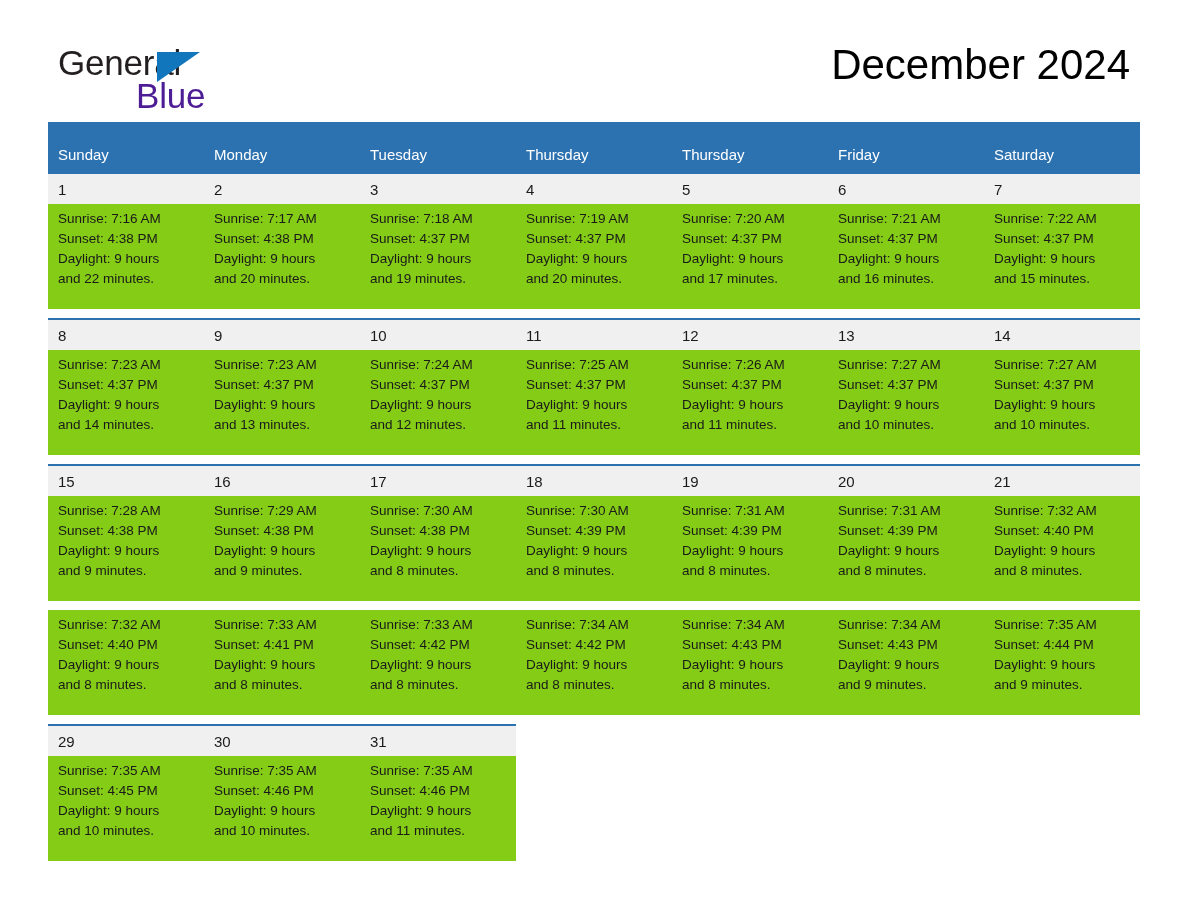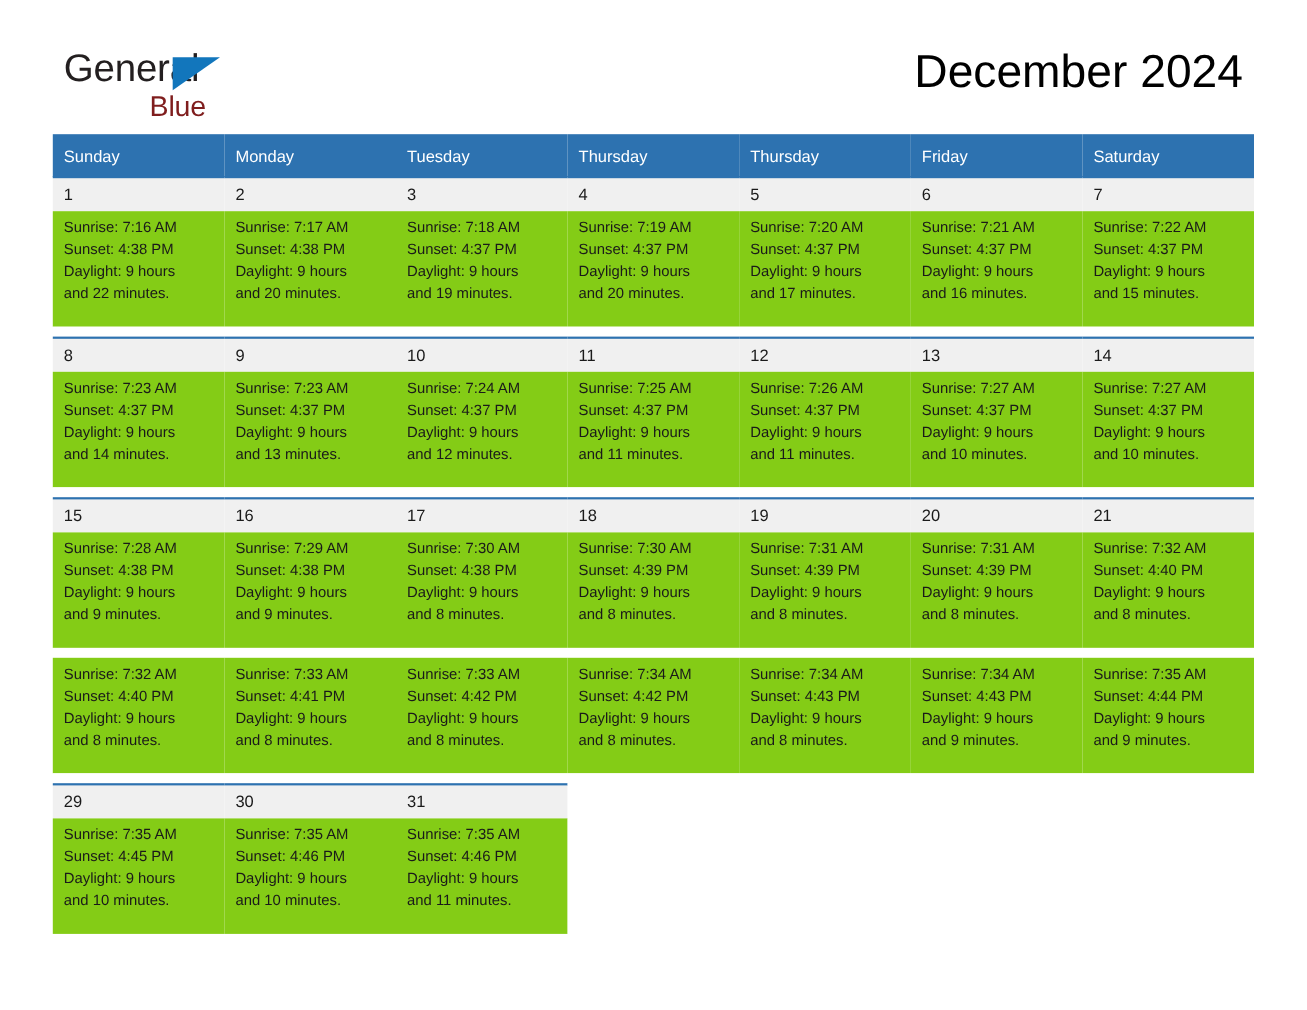--- a/index.html
+++ b/index.html
@@ -51,24 +51,24 @@
     top: 8px;
     width: 0;
     height: 0;
     border-left: 43px solid #1276bc;
     border-bottom: 30px solid transparent;
   }
   .brand-blue {
     position: absolute;
     left: 78px;
     top: 33px;
-    font-size: 26px;
+    font-size: 35px;
     line-height: 38px;
     letter-spacing: -0.2px;
-    color: #7f1d1d;
+    color: #4c1d95;
   }
 
   .title-block {
     position: absolute;
     right: 10px;
     top: 38px;
     text-align: right;
   }
   .cal-title {
     font-size: 42px;
@@ -95,21 +95,21 @@
     margin-top: 2px;
   }
   table.calendar col { width: 14.2857%; }
 
   thead th {
     background: #2d72b0;
     color: #ffffff;
     font-size: 15px;
     font-weight: normal;
     text-align: left;
-    padding: 12px 10px 9px 10px;
+    padding: 24px 10px 9px 10px;
     border: none;
   }
 
   tr.daynum-row td {
     background: #f0f0f0;
     border-top: 2px solid #2d72b0;
     font-size: 15px;
     color: #1a1a1a;
     padding: 7px 10px 6px 10px;
     vertical-align: top;

